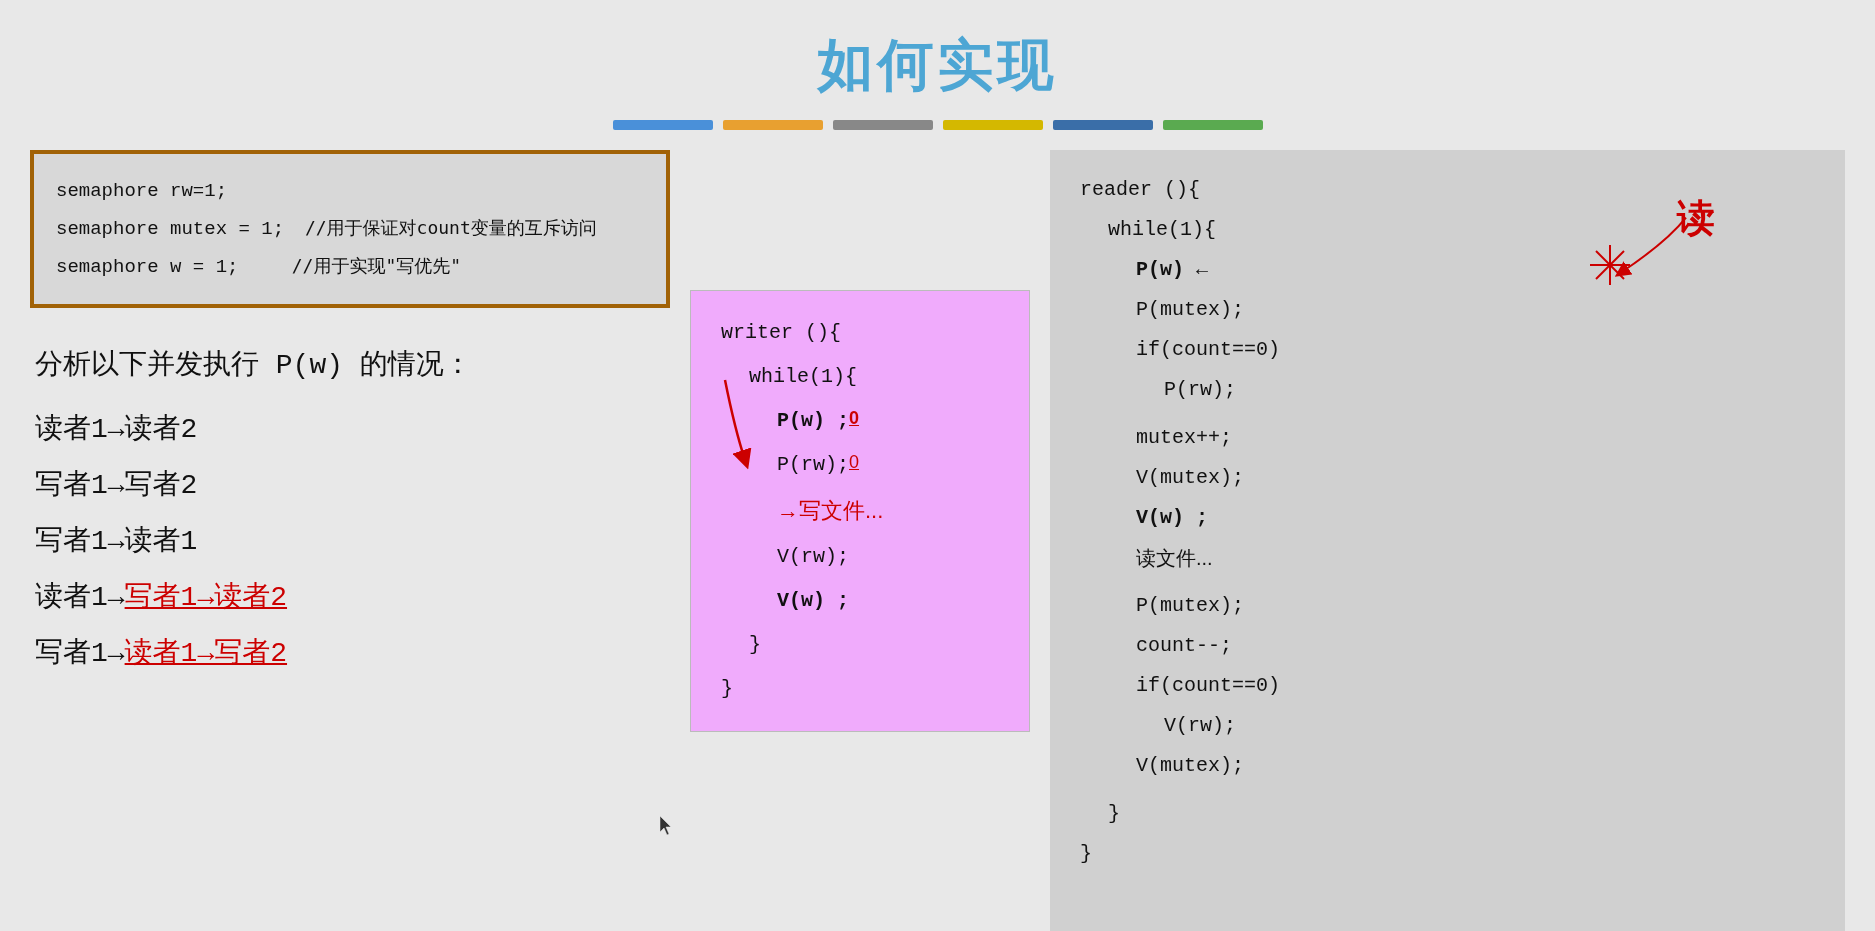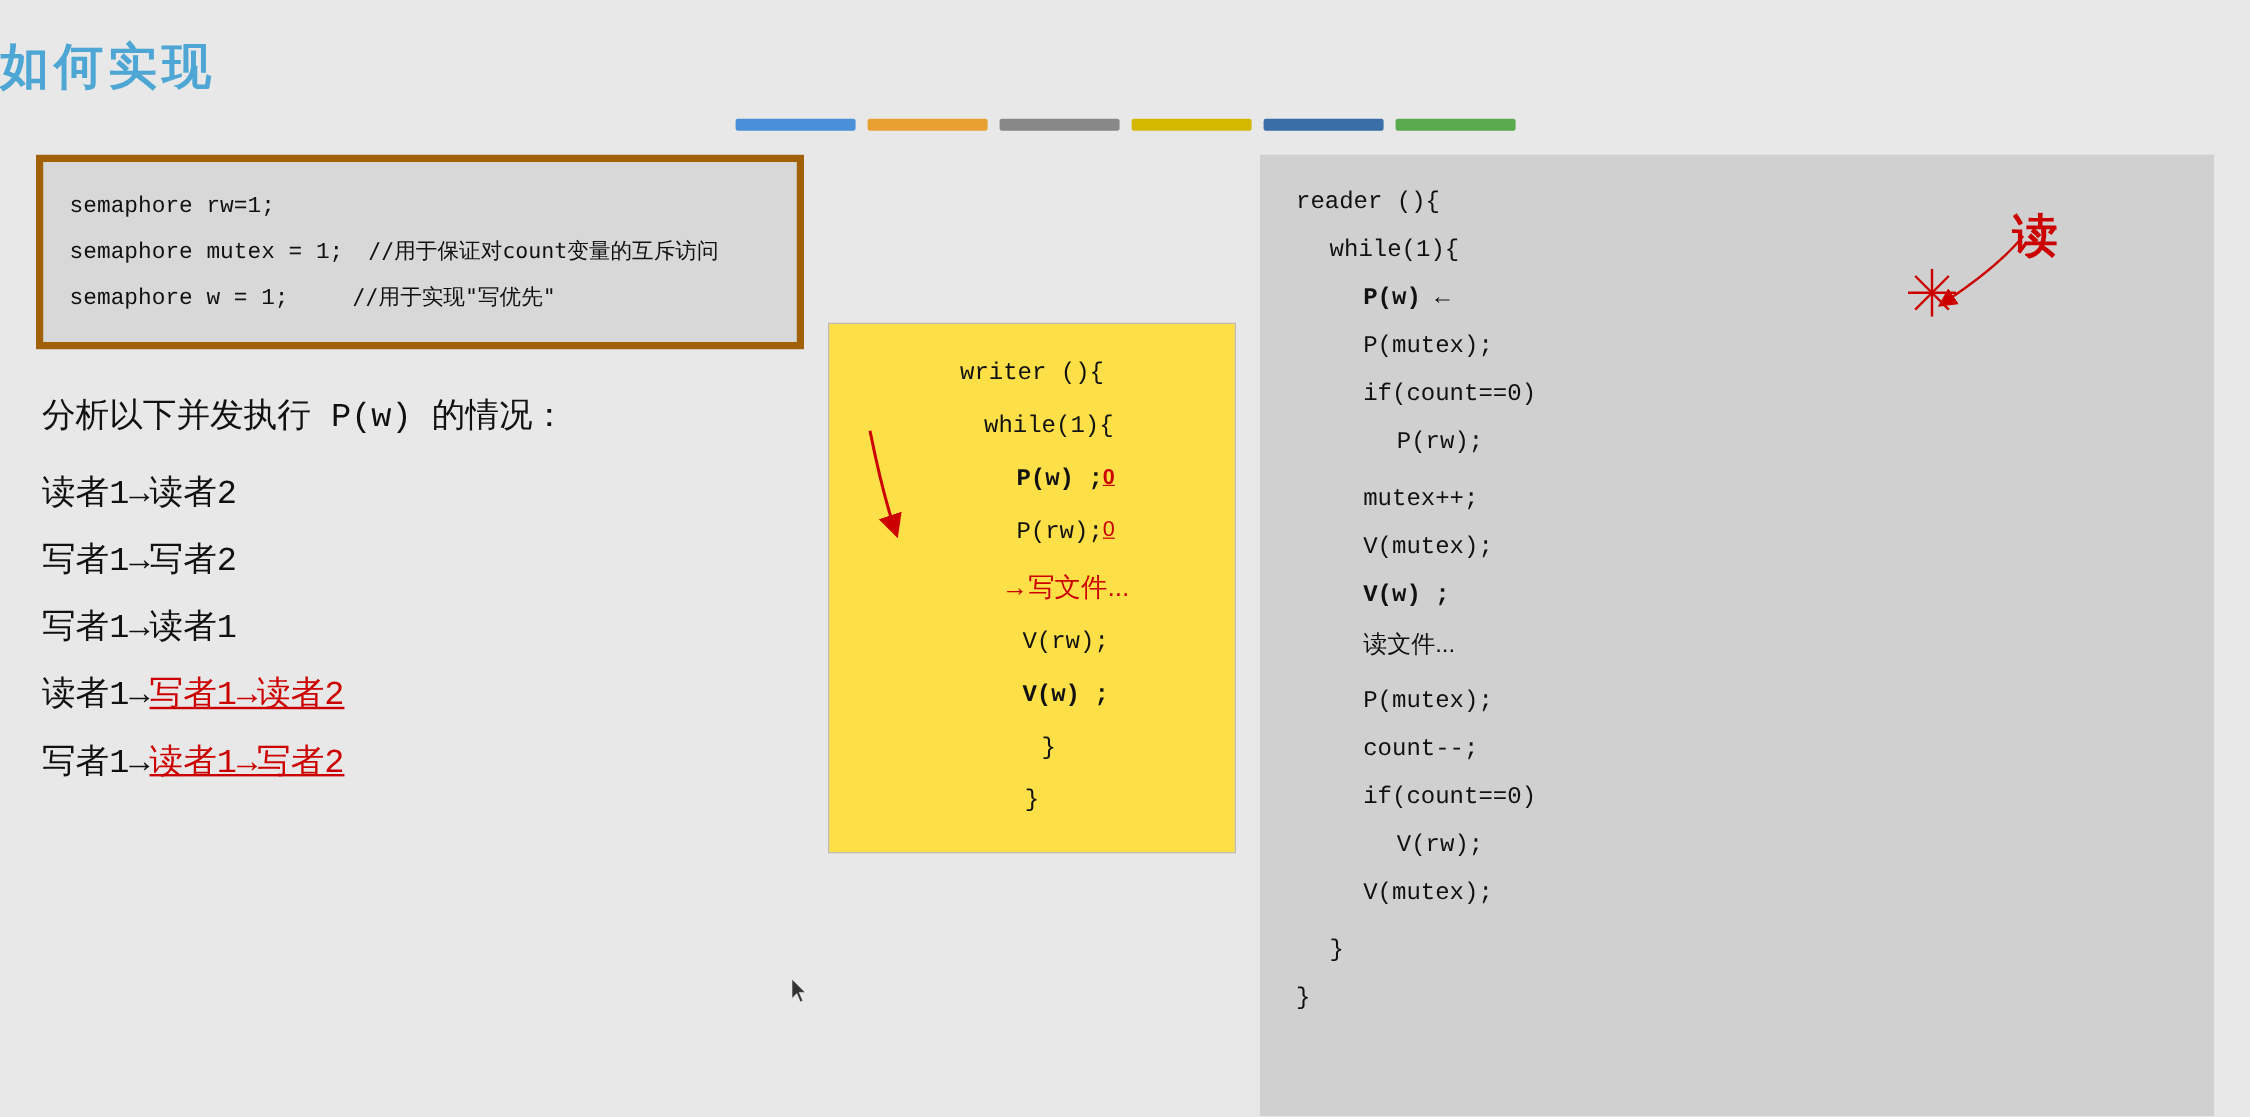--- a/index.html
+++ b/index.html
@@ -7,23 +7,23 @@
       width: 1875px;
       height: 931px;
       background: #e8e8e8;
       font-family: 'Courier New', Courier, monospace;
       overflow: hidden;
       position: relative;
     }
 
     
     .page-title {
-      text-align: left;
+      text-align: center;
       font-family: 'SimHei', 'Microsoft YaHei', sans-serif;
-      font-size: 41px;
+      font-size: 56px;
       color: #4da6d4;
       padding-top: 28px;
       font-weight: bold;
       letter-spacing: 4px;
     }
 
     
     .color-bar {
       display: flex;
       justify-content: center;
@@ -50,21 +50,21 @@
     .left-panel {
       flex: 0 0 auto;
       display: flex;
       flex-direction: column;
       gap: 20px;
       width: 640px;
     }
 
     .code-box-top {
       background: #d8d8d8;
-      border: 6px solid #a16207;
+      border: 4px solid #a16207;
       padding: 18px 22px;
       font-size: 19px;
       line-height: 2.0;
       color: #111;
     }
 
     .code-line {
       display: flex;
       align-items: baseline;
       gap: 10px;
@@ -105,29 +105,28 @@
       flex: 0 0 auto;
       width: 380px;
       display: flex;
       align-items: flex-start;
       justify-content: center;
       padding-top: 140px;
       position: relative;
     }
 
     .writer-code-box {
-      background: #fde047;
+      background: #f0abfc;
       border: 1px solid #bbb;
       padding: 20px 30px 20px 30px;
       font-size: 20px;
       line-height: 2.2;
       color: #111;
       position: relative;
       width: 340px;
-      text-align: center;
     }
 
     
     .right-panel {
       flex: 1;
       background: #d0d0d0;
       padding: 20px 30px;
       font-size: 20px;
       line-height: 2.0;
       color: #111;

